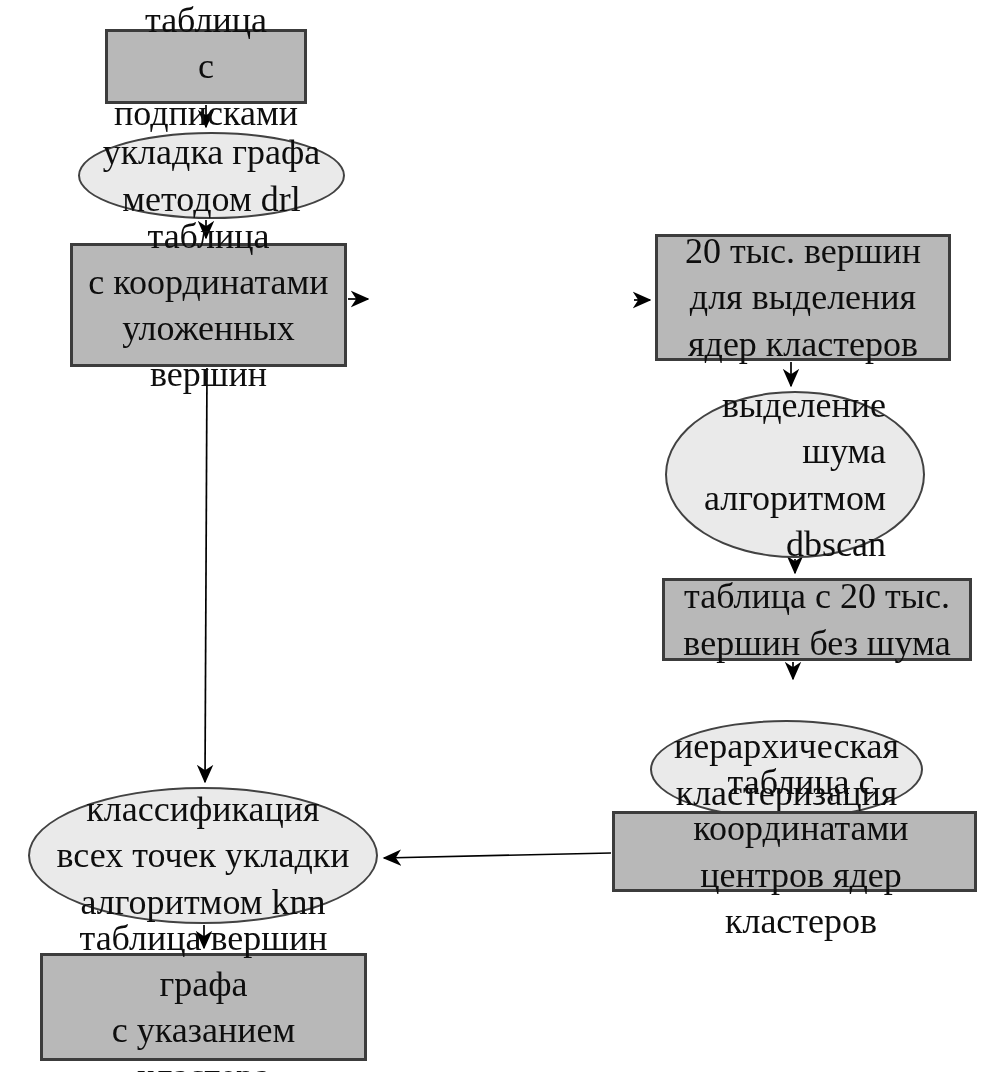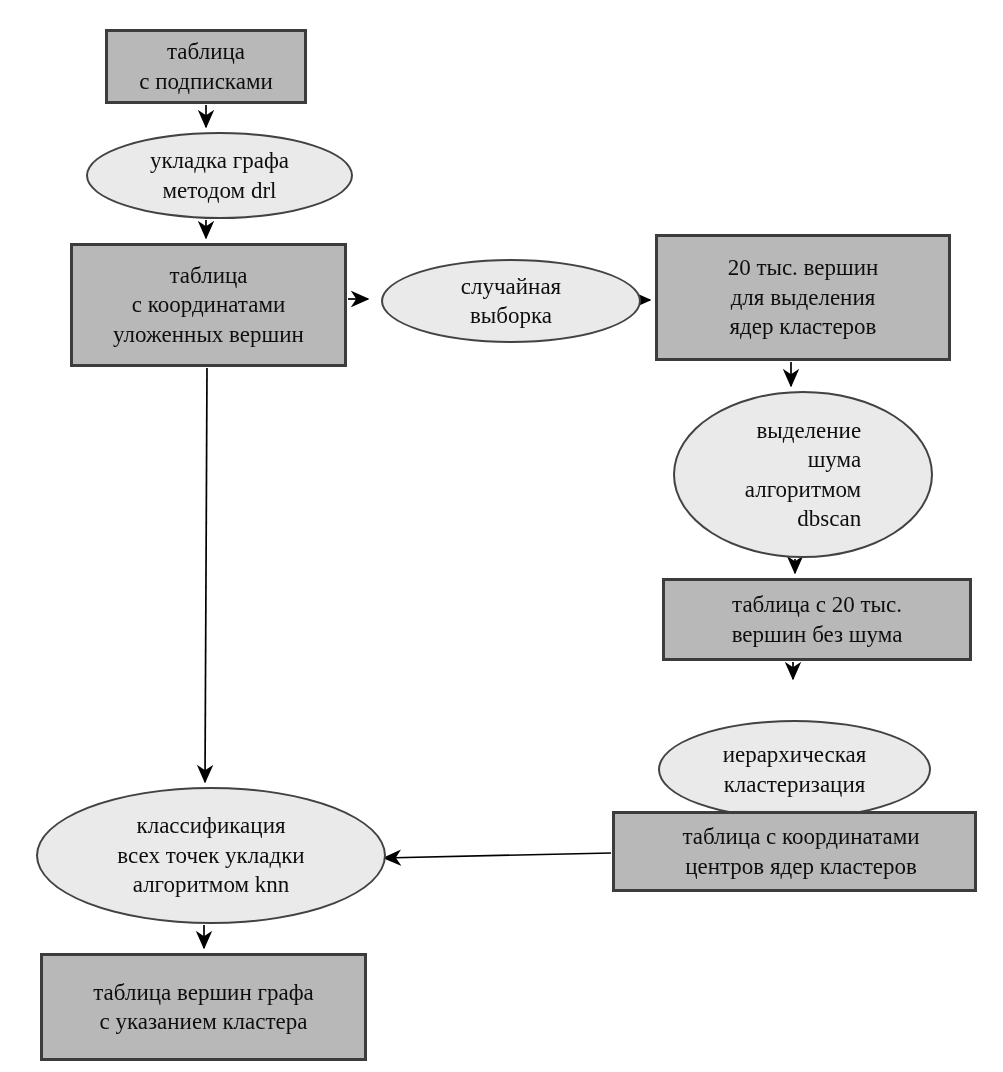--- a/index.html
+++ b/index.html
@@ -29,33 +29,32 @@
     width:1003px;height:1072px;
   }
   .node{
     position:absolute;
     display:flex;
     align-items:center;
     justify-content:center;
     text-align:center;
     box-sizing:border-box;
     color:var(--text);
-    font-size:23px;
+    font-size:36px;
     line-height:1.28;
     white-space:pre-line;
   }
   .node.rect{
     background:var(--rect-fill);
     border:3px solid var(--rect-border);
   }
   .node.ellipse{
     background:var(--ellipse-fill);
     border:2px solid var(--ellipse-border);
     border-radius:50%;
-    margin-left:8px;
   }
   .edge{
     stroke:var(--arrow);
     stroke-width:1.7;
     fill:none;
   }
 </style>
 </head>
 <body>
 
@@ -83,22 +82,20 @@
   <div class="node rect" style="left:105px; top:29px;  width:202px; height:75px;">таблица
 с подписками</div>
 
   <div class="node ellipse" style="left:78px;  top:132px; width:267px; height:87px;">укладка графа
 методом drl</div>
 
   <div class="node rect" style="left:70px;  top:243px; width:277px; height:124px;">таблица
 с координатами
 уложенных вершин</div>
 
-  <div class="node ellipse" style="left:373px; top:259px; width:260px; height:84px;">случайная
-выборка</div>
 
   <div class="node rect" style="left:655px; top:234px; width:296px; height:127px;">20 тыс. вершин
 для выделения
 ядер кластеров</div>
 
   <div class="node ellipse" style="left:665px; top:391px; width:260px; height:167px;text-align:right;">выделение
 шума
 алгоритмом
 dbscan</div>
 

